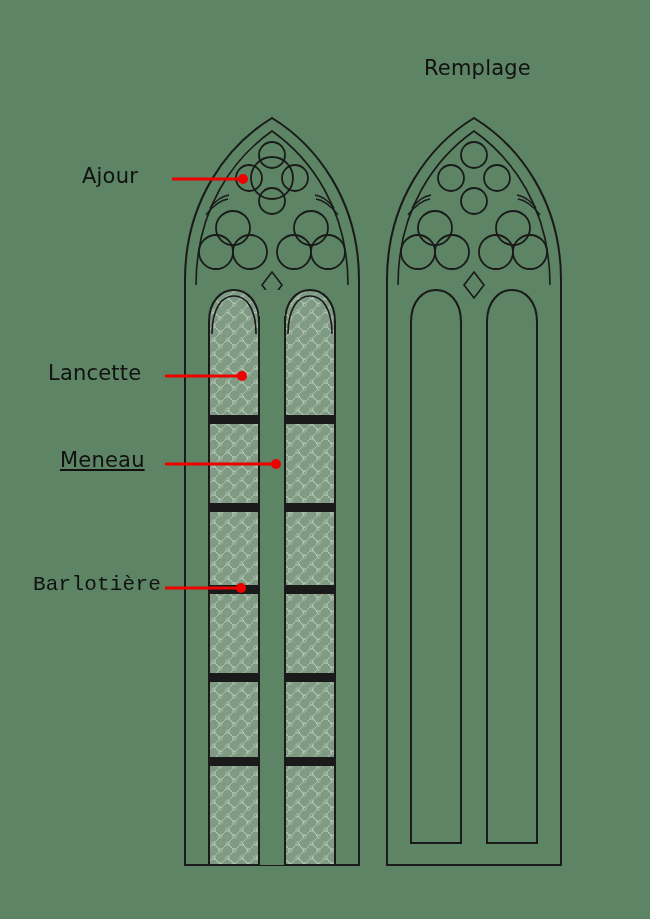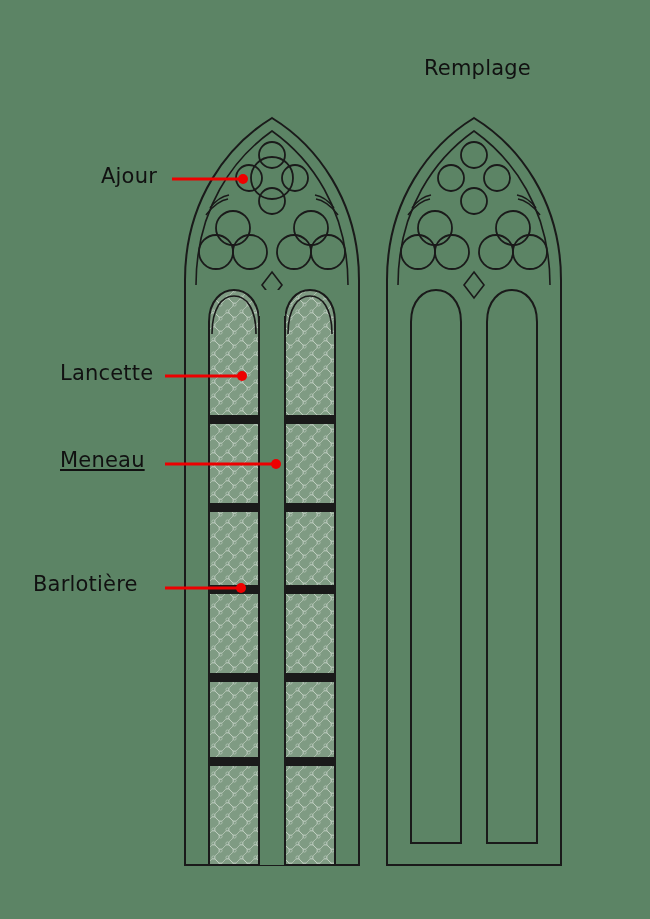--- a/index.html
+++ b/index.html
@@ -157,21 +157,21 @@
       <line x1="165" y1="464" x2="276" y2="464"></line>
       <circle cx="276" cy="464" r="5" stroke="none"></circle>
 
       <line x1="165" y1="588" x2="241" y2="588"></line>
       <circle cx="241" cy="588" r="5" stroke="none"></circle>
     </g>
   </svg>
 
   <div class="label" style="left:424px; top:58px;">Remplage</div>
 
-  <div class="label" style="left:101px; top:166px;">Ajour</div>
+  <div class="label" style="left:82px; top:166px;">Ajour</div>
 
-  <div class="label" style="left:60px; top:363px;text-align:right;">Lancette</div>
+  <div class="label" style="left:48px; top:363px;text-align:right;">Lancette</div>
 
   <div class="label" style="left:60px; top:450px;text-decoration:underline;">Meneau</div>
 
-  <div class="label" style="left:33px; top:574px;">Barlotière</div>
+  <div class="label" style="left:33px; top:574px;font-family:Liberation Mono, monospace;">Barlotière</div>
 
 </div>
 
 </body></html>

